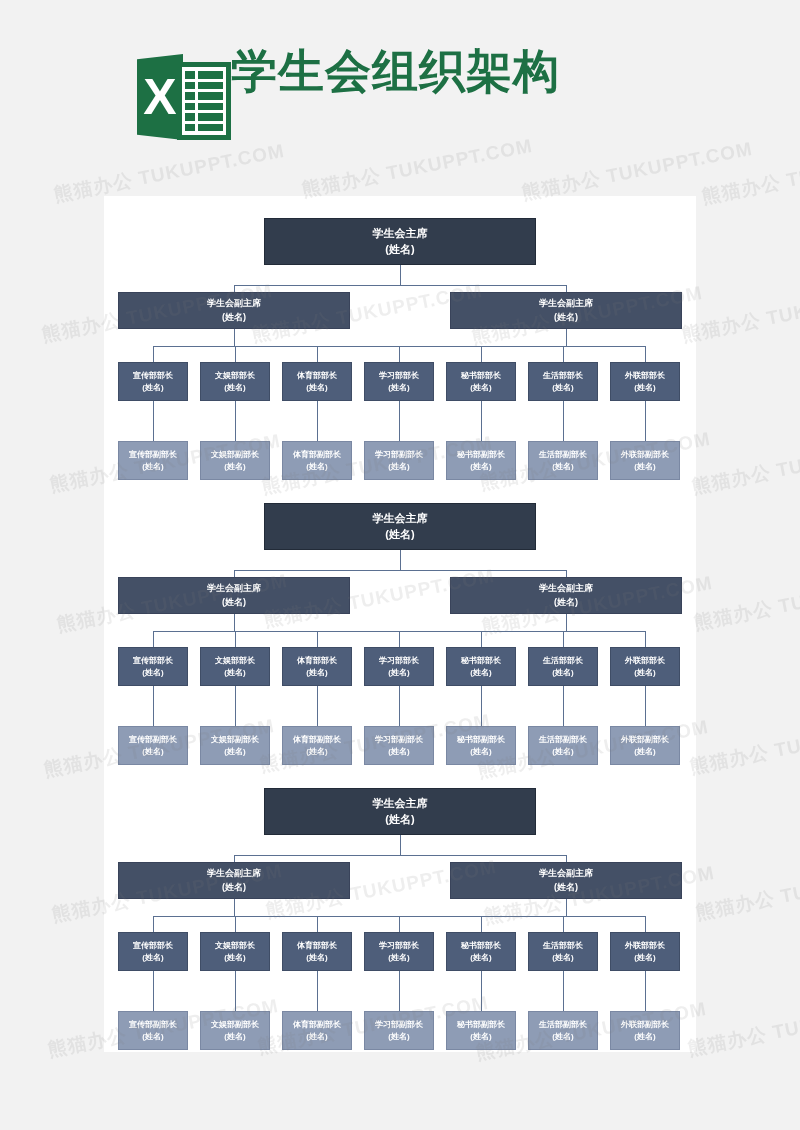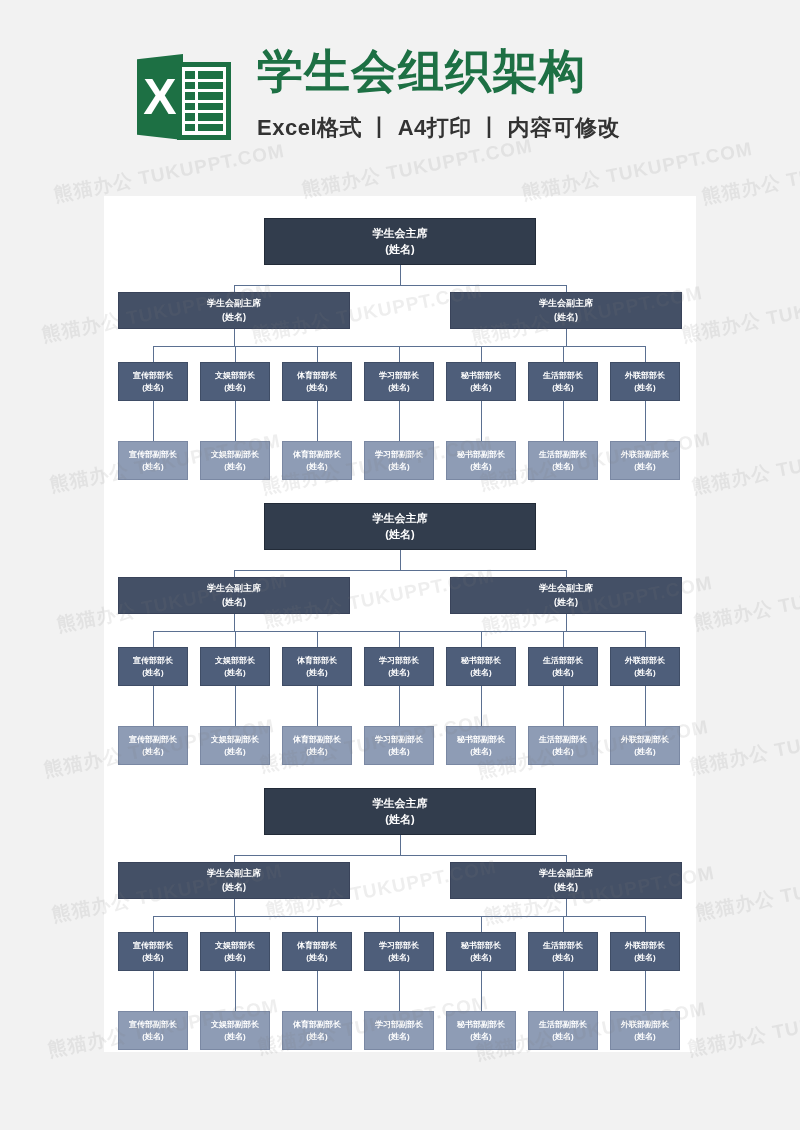--- a/index.html
+++ b/index.html
@@ -90,21 +90,21 @@
     gap: 3px;
   }
   #excel-icon .sheet-row {
     flex: 1;
     display: flex;
     gap: 3px;
   }
   #excel-icon .sheet-cell { flex: 1; background: #1D7044; }
   #excel-icon .sheet-cell.narrow { flex: 0.42; }
 
-  #header-text { margin-left: 26px; }
+  #header-text { }
   #main-title {
     font-size: 46px;
     font-weight: bold;
     color: #1D7044;
     letter-spacing: 1px;
     line-height: 1.1;
     white-space: nowrap;
     font-family: "Liberation Sans", "DejaVu Sans", sans-serif;
   }
   #sub-title {
@@ -251,21 +251,20 @@
             </div>
           <div class="sheet-row">
               <span class="sheet-cell narrow"></span>
               <span class="sheet-cell"></span>
             </div>
         </div>
       </div>
     </div>
     <div id="header-text">
       <div id="main-title">学生会组织架构</div>
-      <div id="sub-title">Excel格式 丨 A4打印 丨 内容可修改</div>
     </div>
   </div>
 </div>
 
 <div id="sheet">
     <div class="org-block">
       <div class="node lvl1" style="left: 160px; top: 22px; width: 272px; height: 47px;">
         <div>学生会主席</div>
         <div class="l2">(姓名)</div>
       </div>

